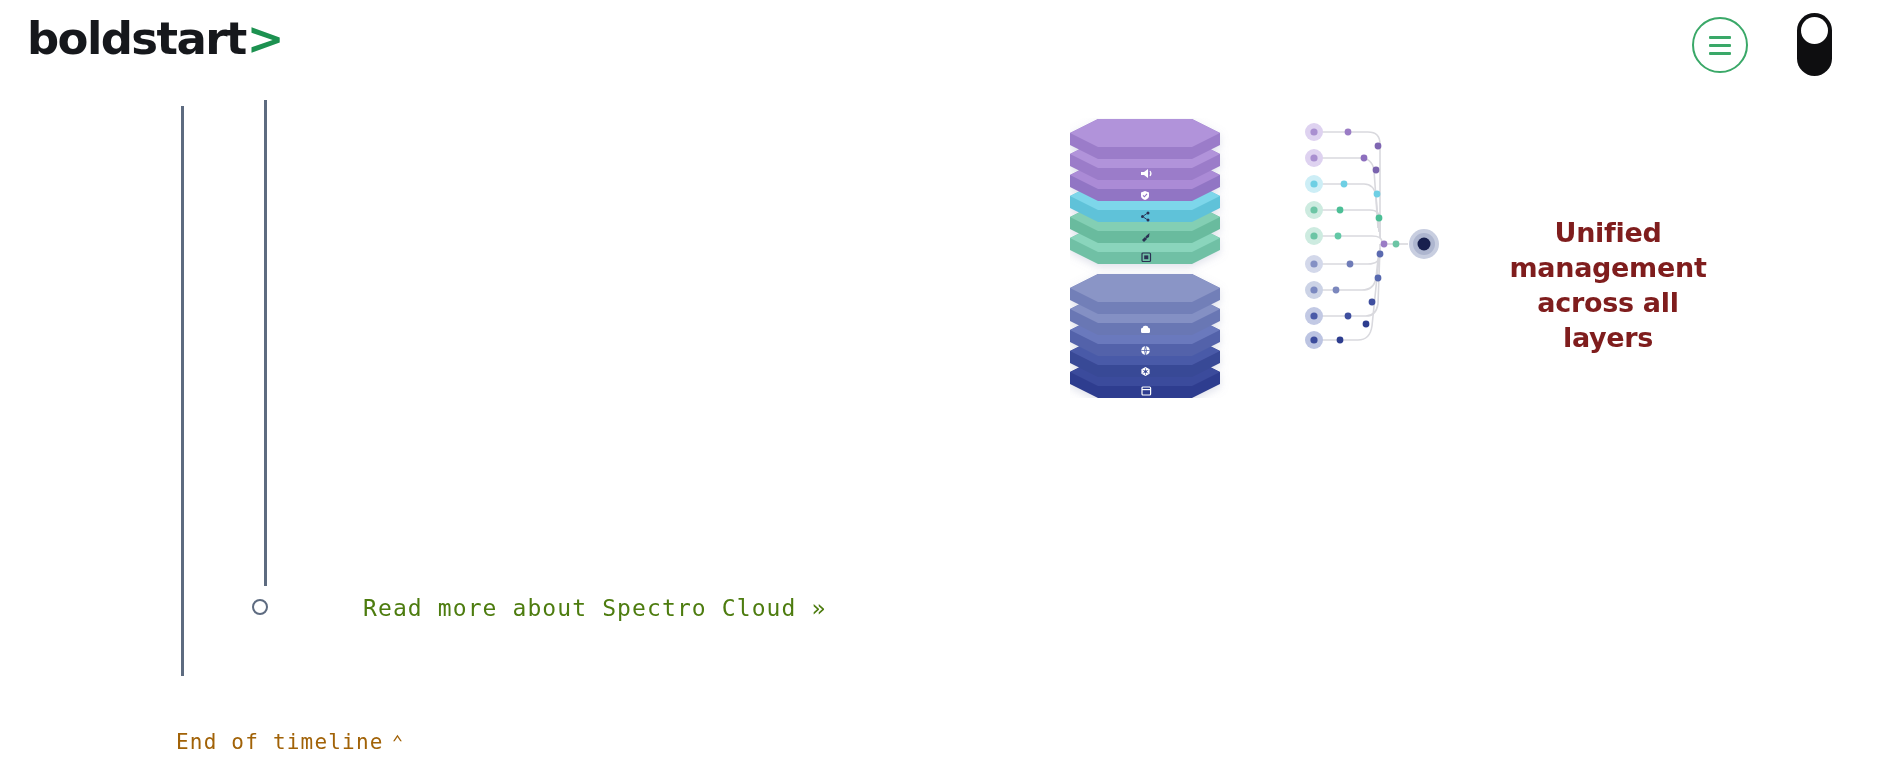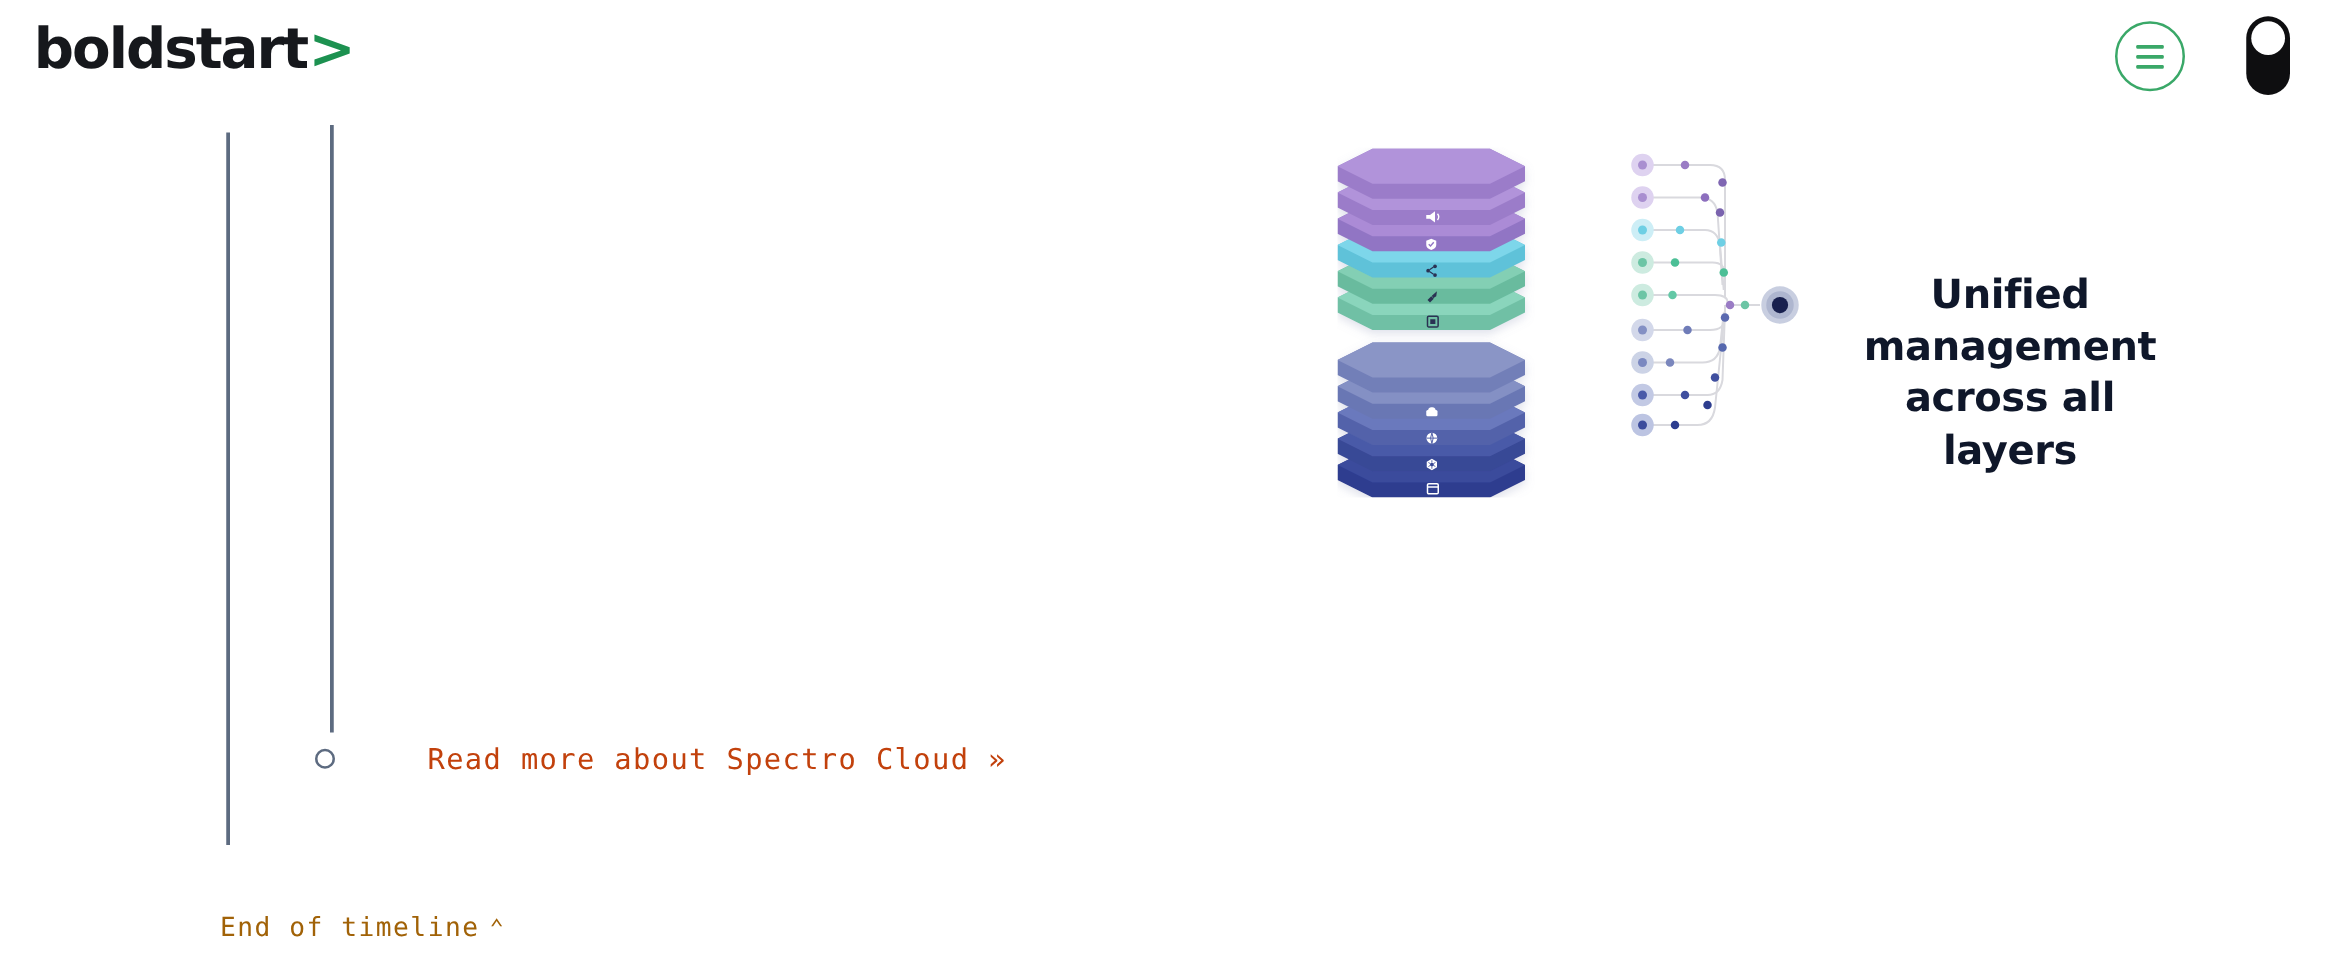--- a/index.html
+++ b/index.html
@@ -113,26 +113,26 @@
     top: 599px;
     width: 16px;
     height: 16px;
     border: 2px solid #5d6b80;
     border-radius: 50%;
     box-sizing: border-box;
     background: #ffffff;
   }
   .read-more-link {
     position: absolute;
-    left: 342px;
+    left: 363px;
     top: 595px;
     font-family: "DejaVu Sans Mono", monospace;
     font-size: 23px;
     letter-spacing: 1.1px;
-    color: #c2410c;
+    color: #4d7c0f;
     white-space: nowrap;
     text-decoration: none;
   }
   .end-of-timeline {
     position: absolute;
     left: 176px;
     top: 730px;
     font-family: "DejaVu Sans Mono", monospace;
     font-size: 21px;
     letter-spacing: 1.2px;
@@ -162,23 +162,23 @@
   .network svg { display: block; }
 
   .caption {
     position: absolute;
     left: 418px;
     top: 97px;
     width: 240px;
     text-align: center;
     font-family: "DejaVu Sans", sans-serif;
     font-weight: bold;
-    font-size: 32px;
+    font-size: 27px;
     line-height: 1.3;
-    color: #0f172a;
+    color: #7f1d1d;
     letter-spacing: -0.3px;
   }
 </style>
 </head>
 <body>
 
 <div class="header">
 
   <div class="logo">
     <span class="logo-text">boldstart</span>

